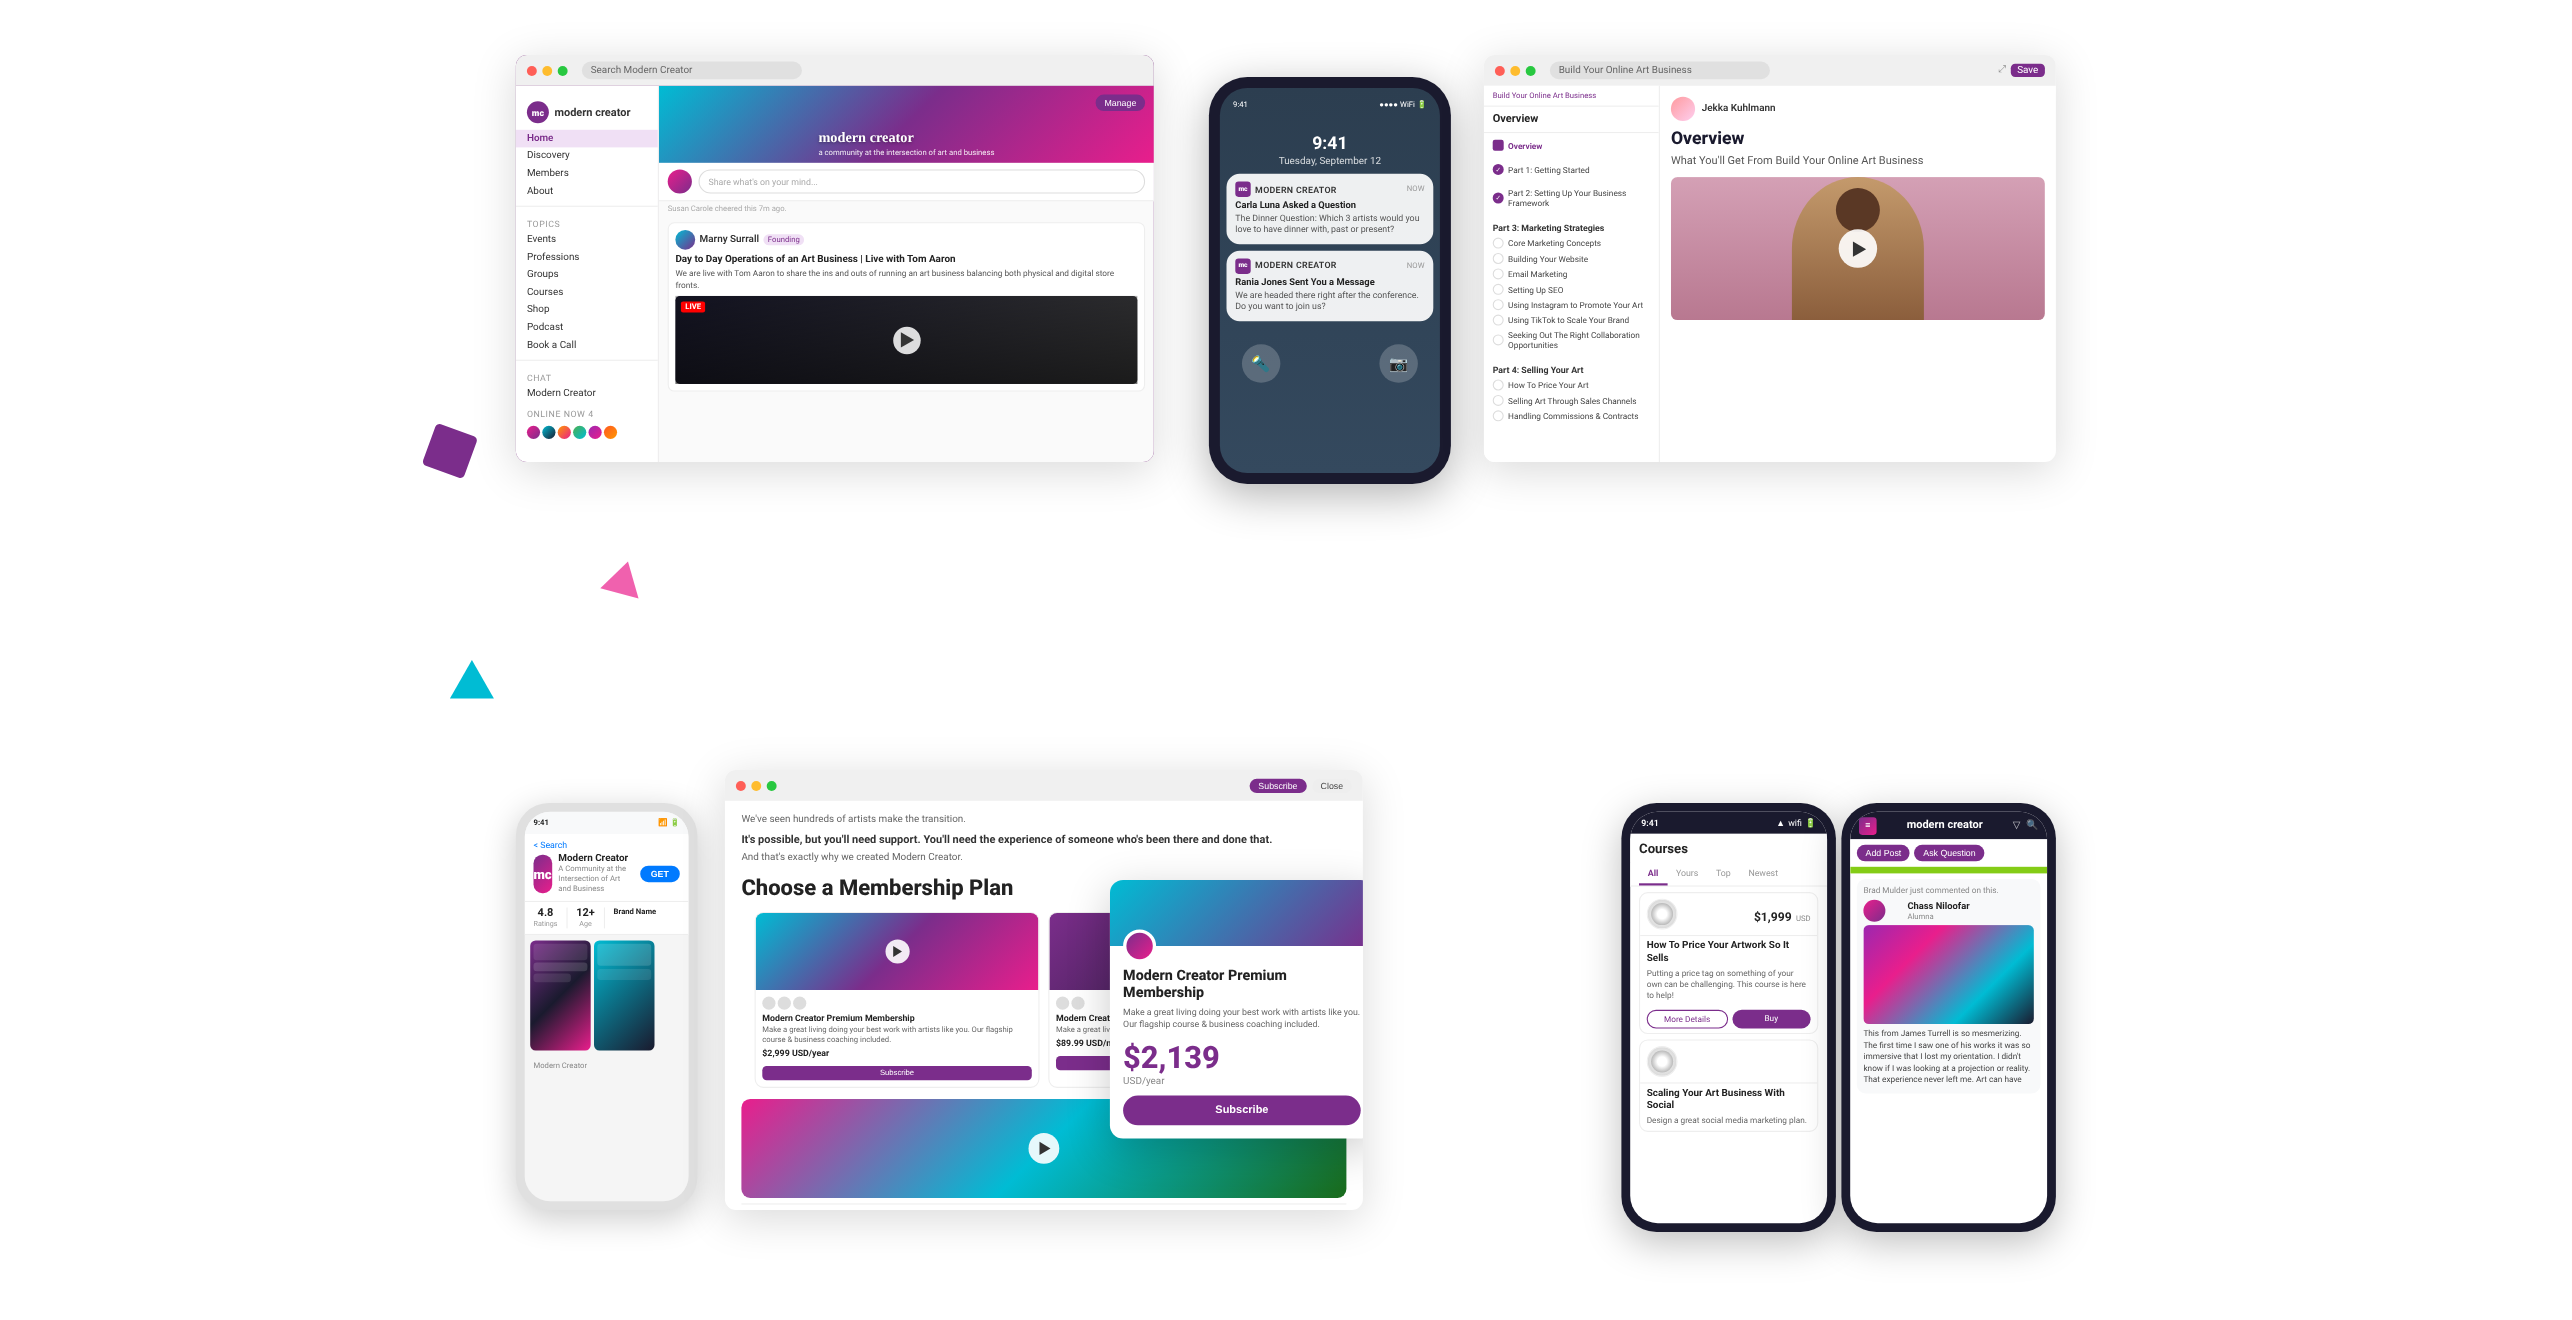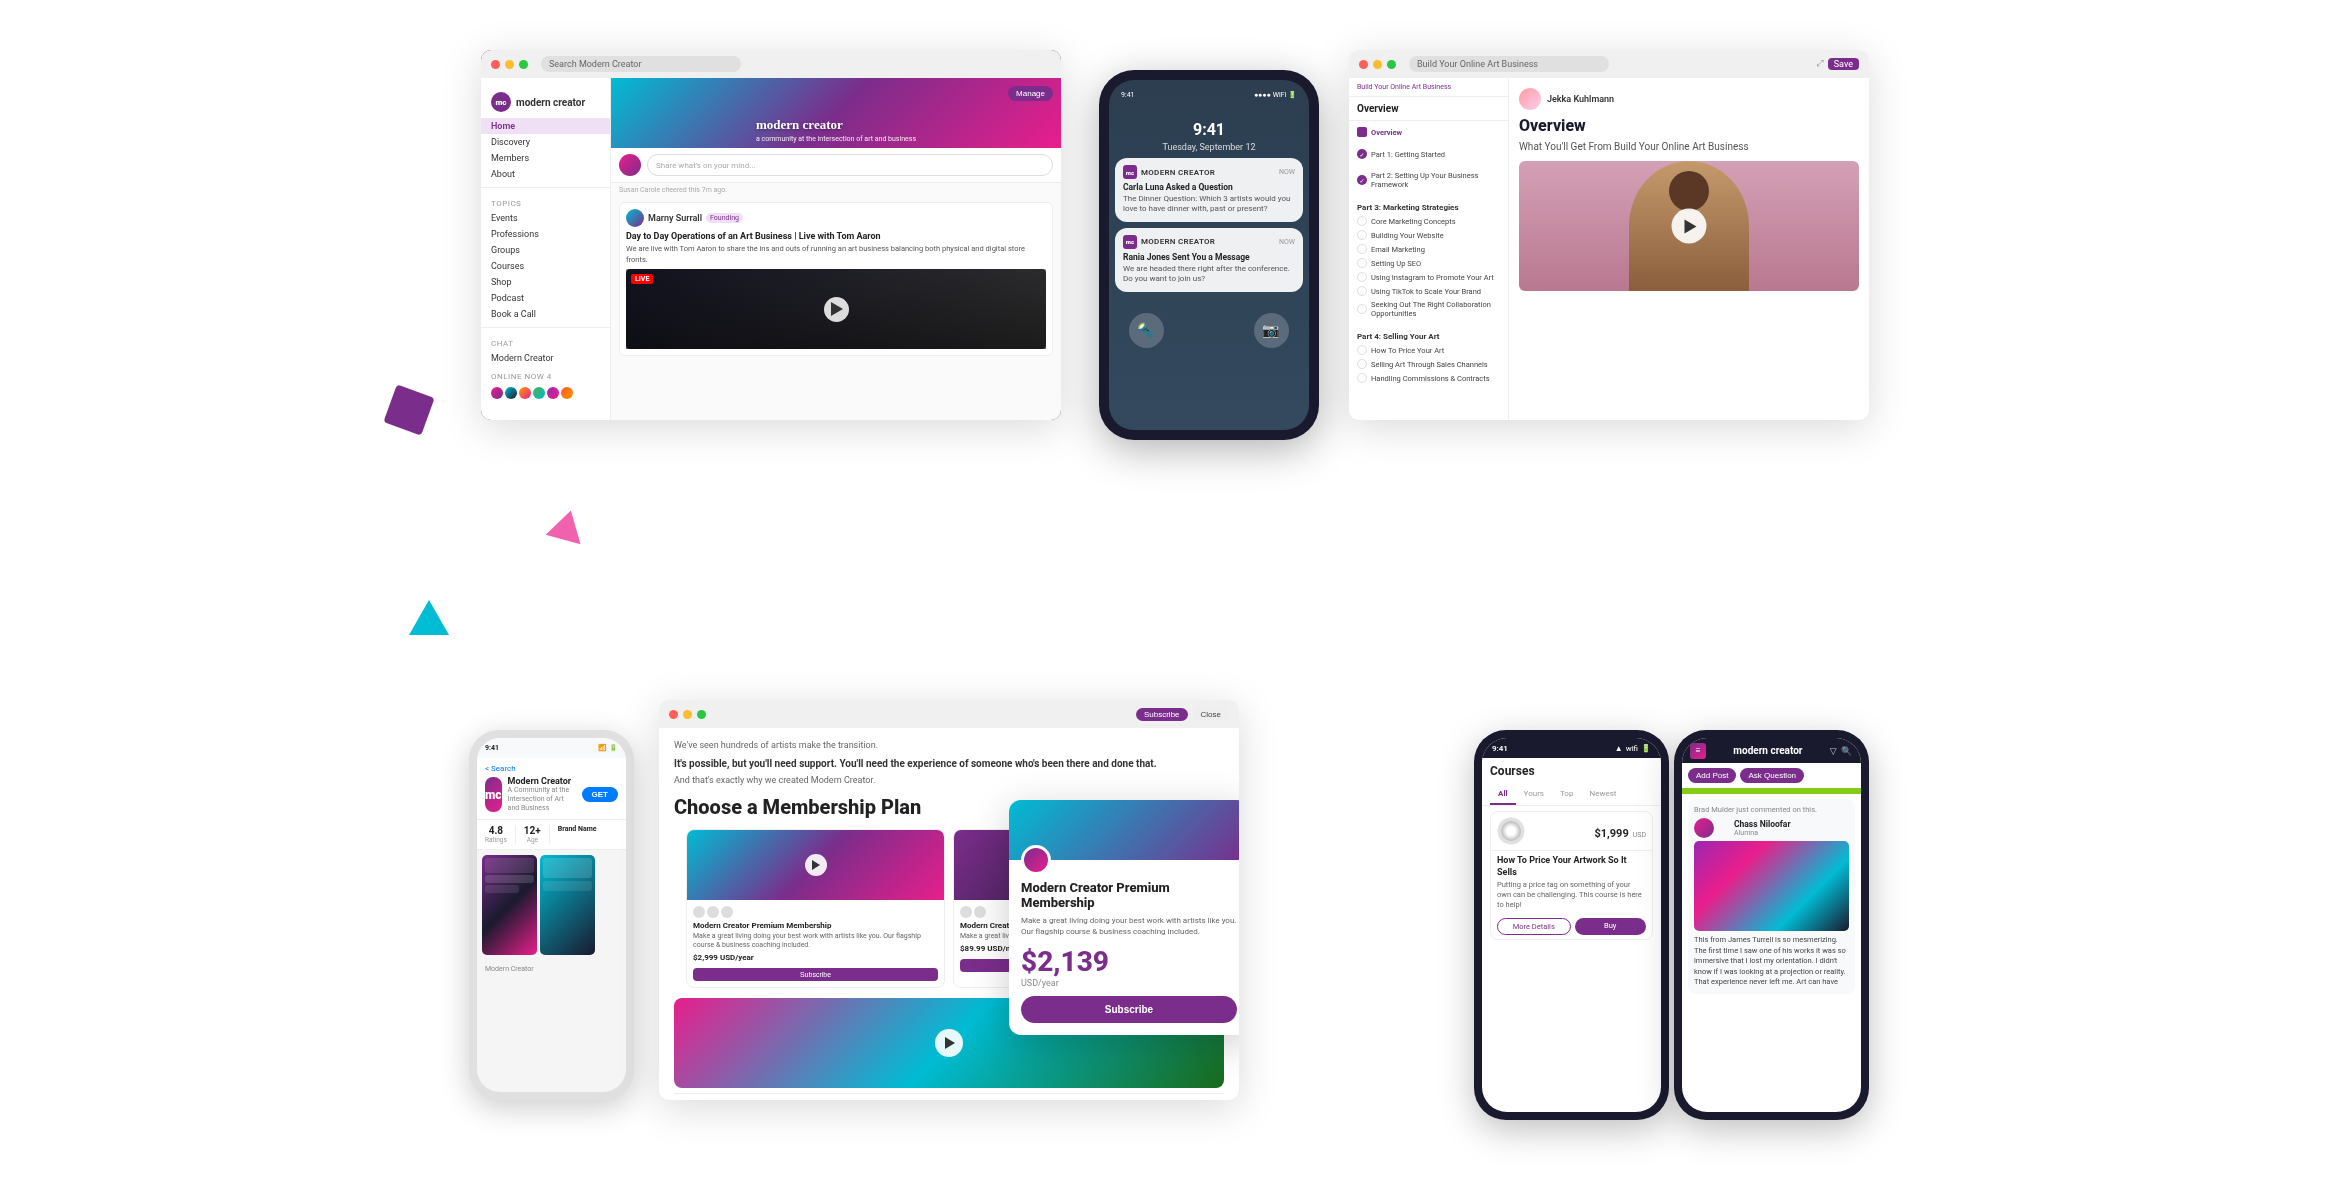--- a/index.html
+++ b/index.html
@@ -67,21 +67,20 @@
     .desktop-community {
       position: absolute;
       top: 0;
       left: 0;
       width: 580px;
       height: 370px;
       background: #701a75;
       border-radius: 10px;
       box-shadow: 0 8px 40px rgba(0,0,0,0.15);
       overflow: hidden;
-      margin-left: 12px;
     }
 
     .browser-bar {
       height: 28px;
       background: #f0f0f0;
       display: flex;
       align-items: center;
       padding: 0 10px;
       gap: 5px;
     }
@@ -1612,20 +1611,29 @@
               </div>
             </div>
             <div class="course-card-title">How To Price Your Artwork So It Sells</div>
             <div class="course-card-desc">Putting a price tag on something of your own can be challenging. This course is here to help!</div>
             <div class="course-card-actions">
               <div class="btn-details">More Details</div>
               <div class="btn-buy">Buy</div>
             </div>
           </div>
 
+          <div class="course-card">
+            <div class="course-card-header">
+              <div class="course-card-icon">
+                <div style="width:20px;height:20px;border-radius:50%;background:radial-gradient(circle, #fff 30%, #888);"></div>
+              </div>
+            </div>
+            <div class="course-card-title">Scaling Your Art Business With Social</div>
+            <div class="course-card-desc">Design a great social media marketing plan.</div>
+          </div>
         </div>
       </div>
     </div>
 
     <div class="mobile-feed">
       <div class="phone-dark-frame">
         <div class="phone-dark-screen">
           <div class="feed-dark-top">
             <div style="display:flex;align-items:center;gap:4px;">
               <div style="width:16px;height:16px;border-radius:3px;background:linear-gradient(135deg,#7b2d8b,#e91e8c);display:flex;align-items:center;justify-content:center;color:white;font-size:8px;font-weight:900;">≡</div>

